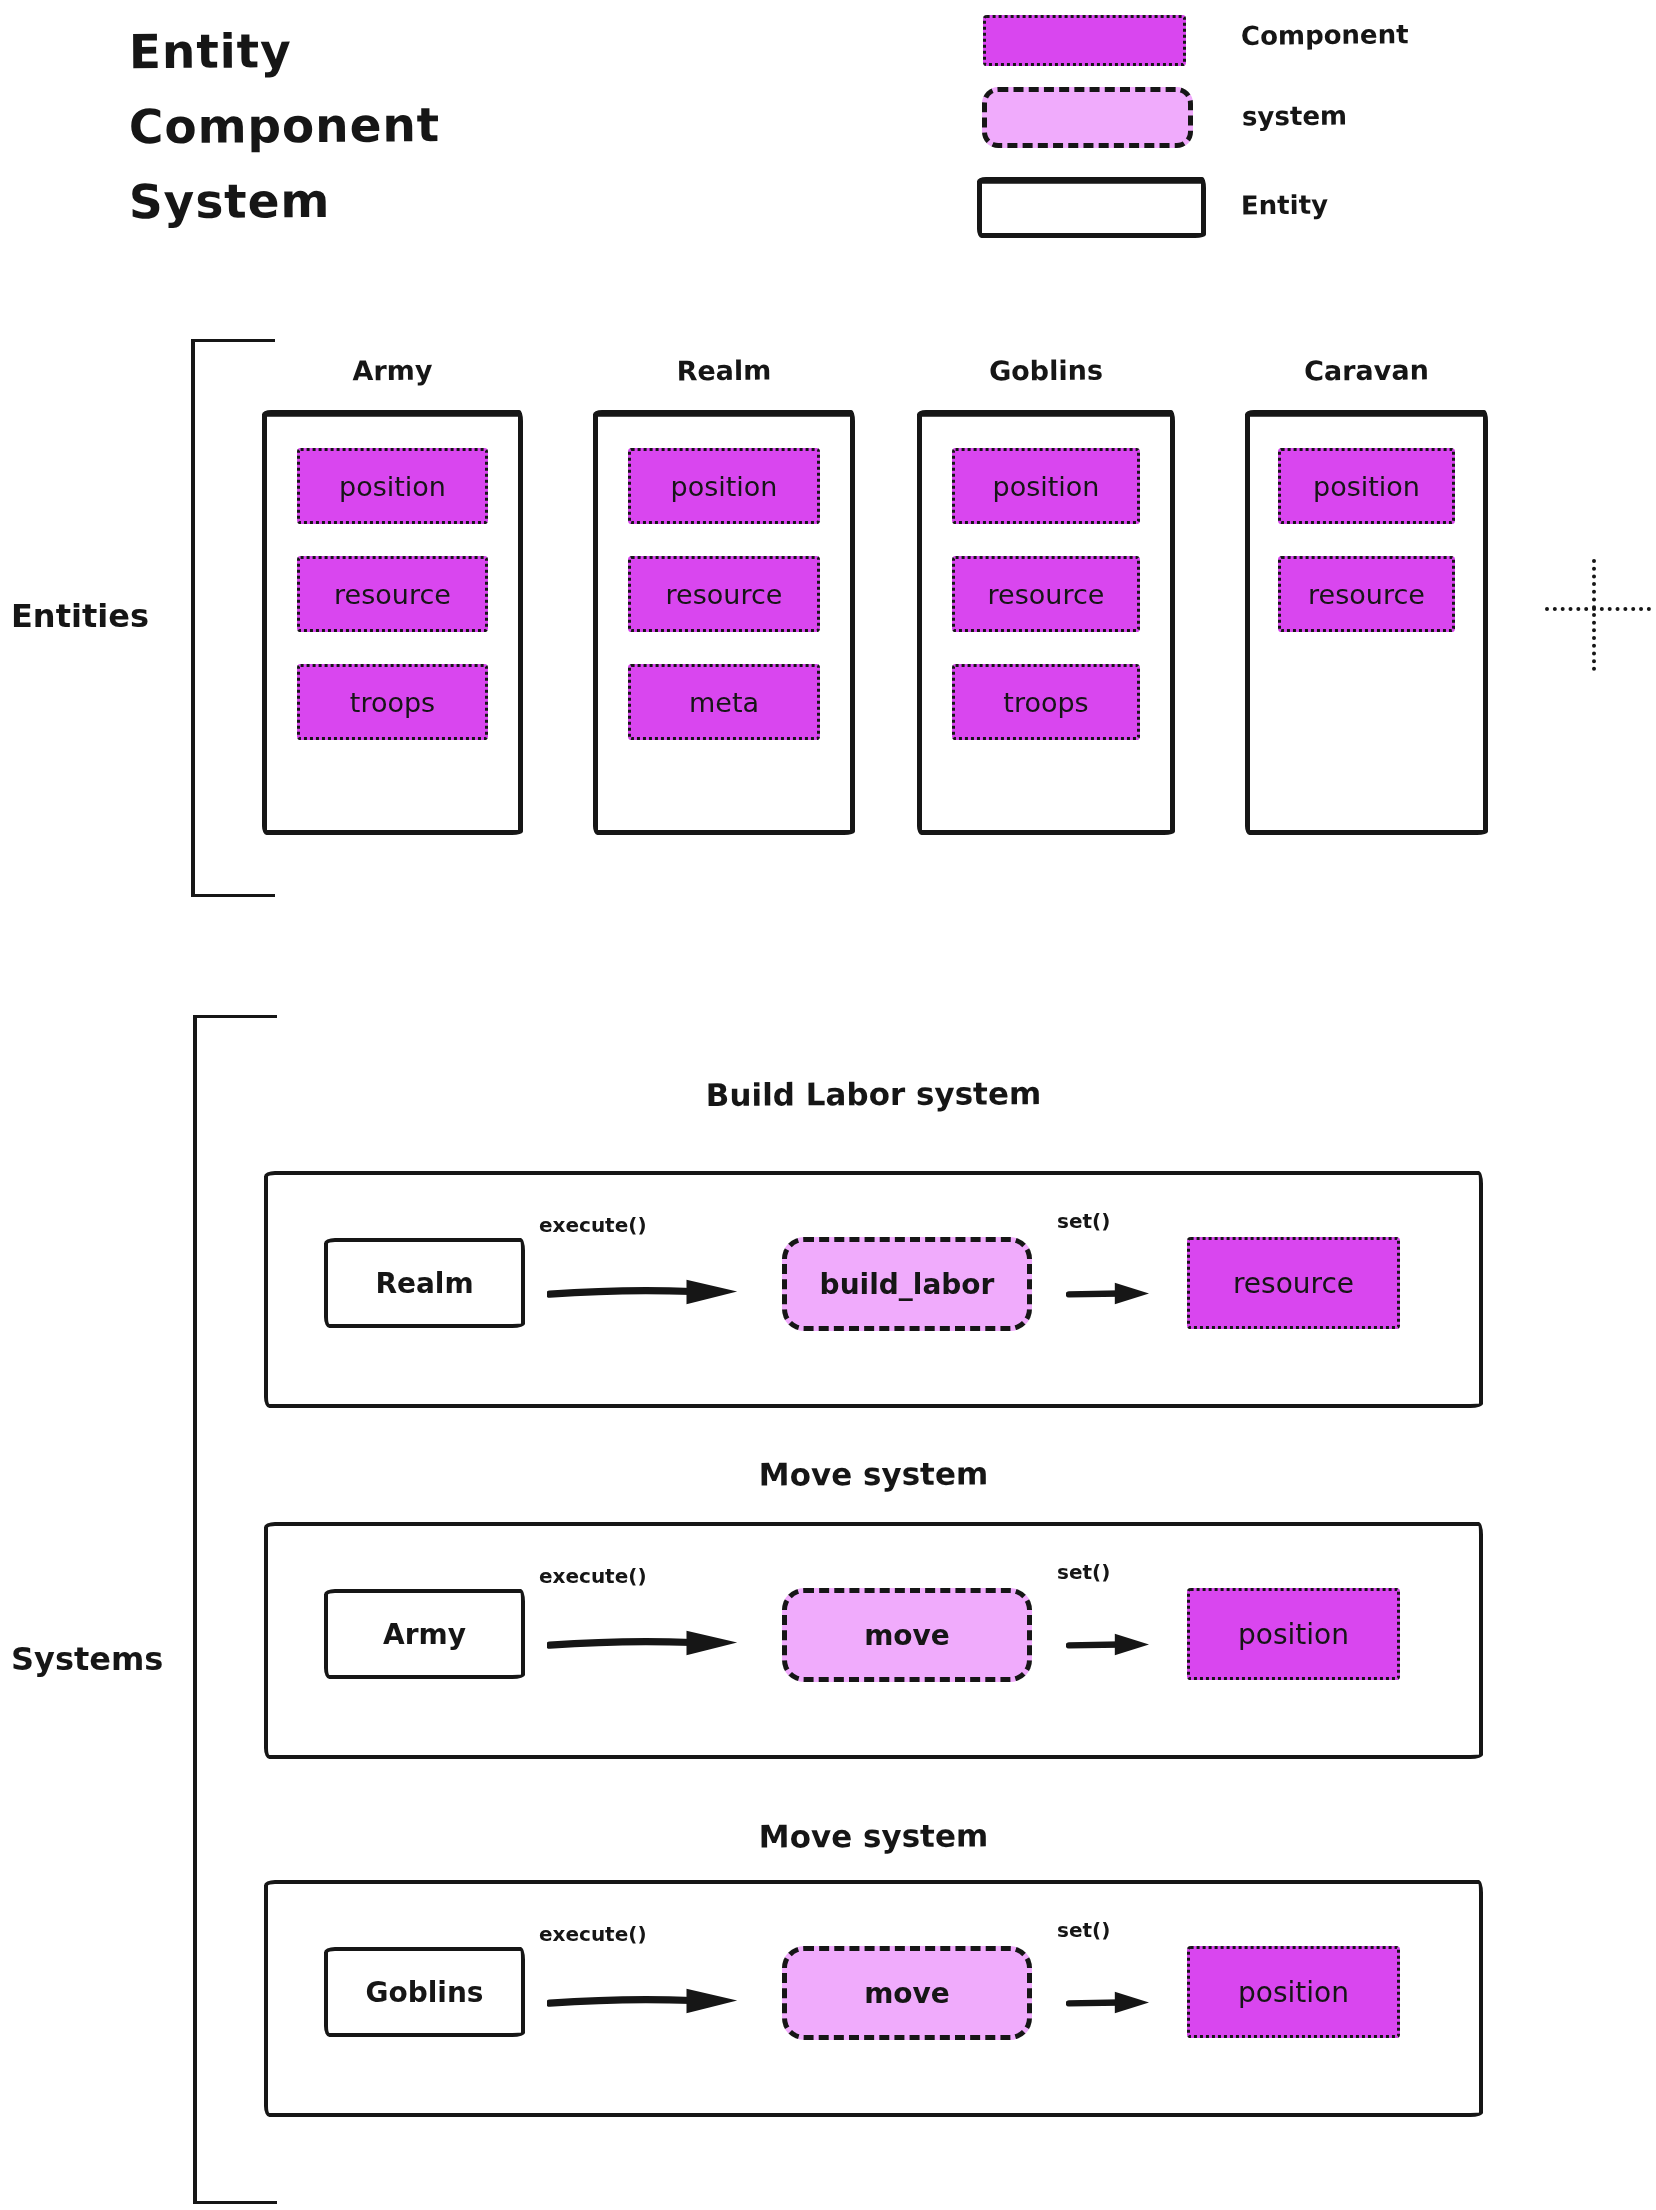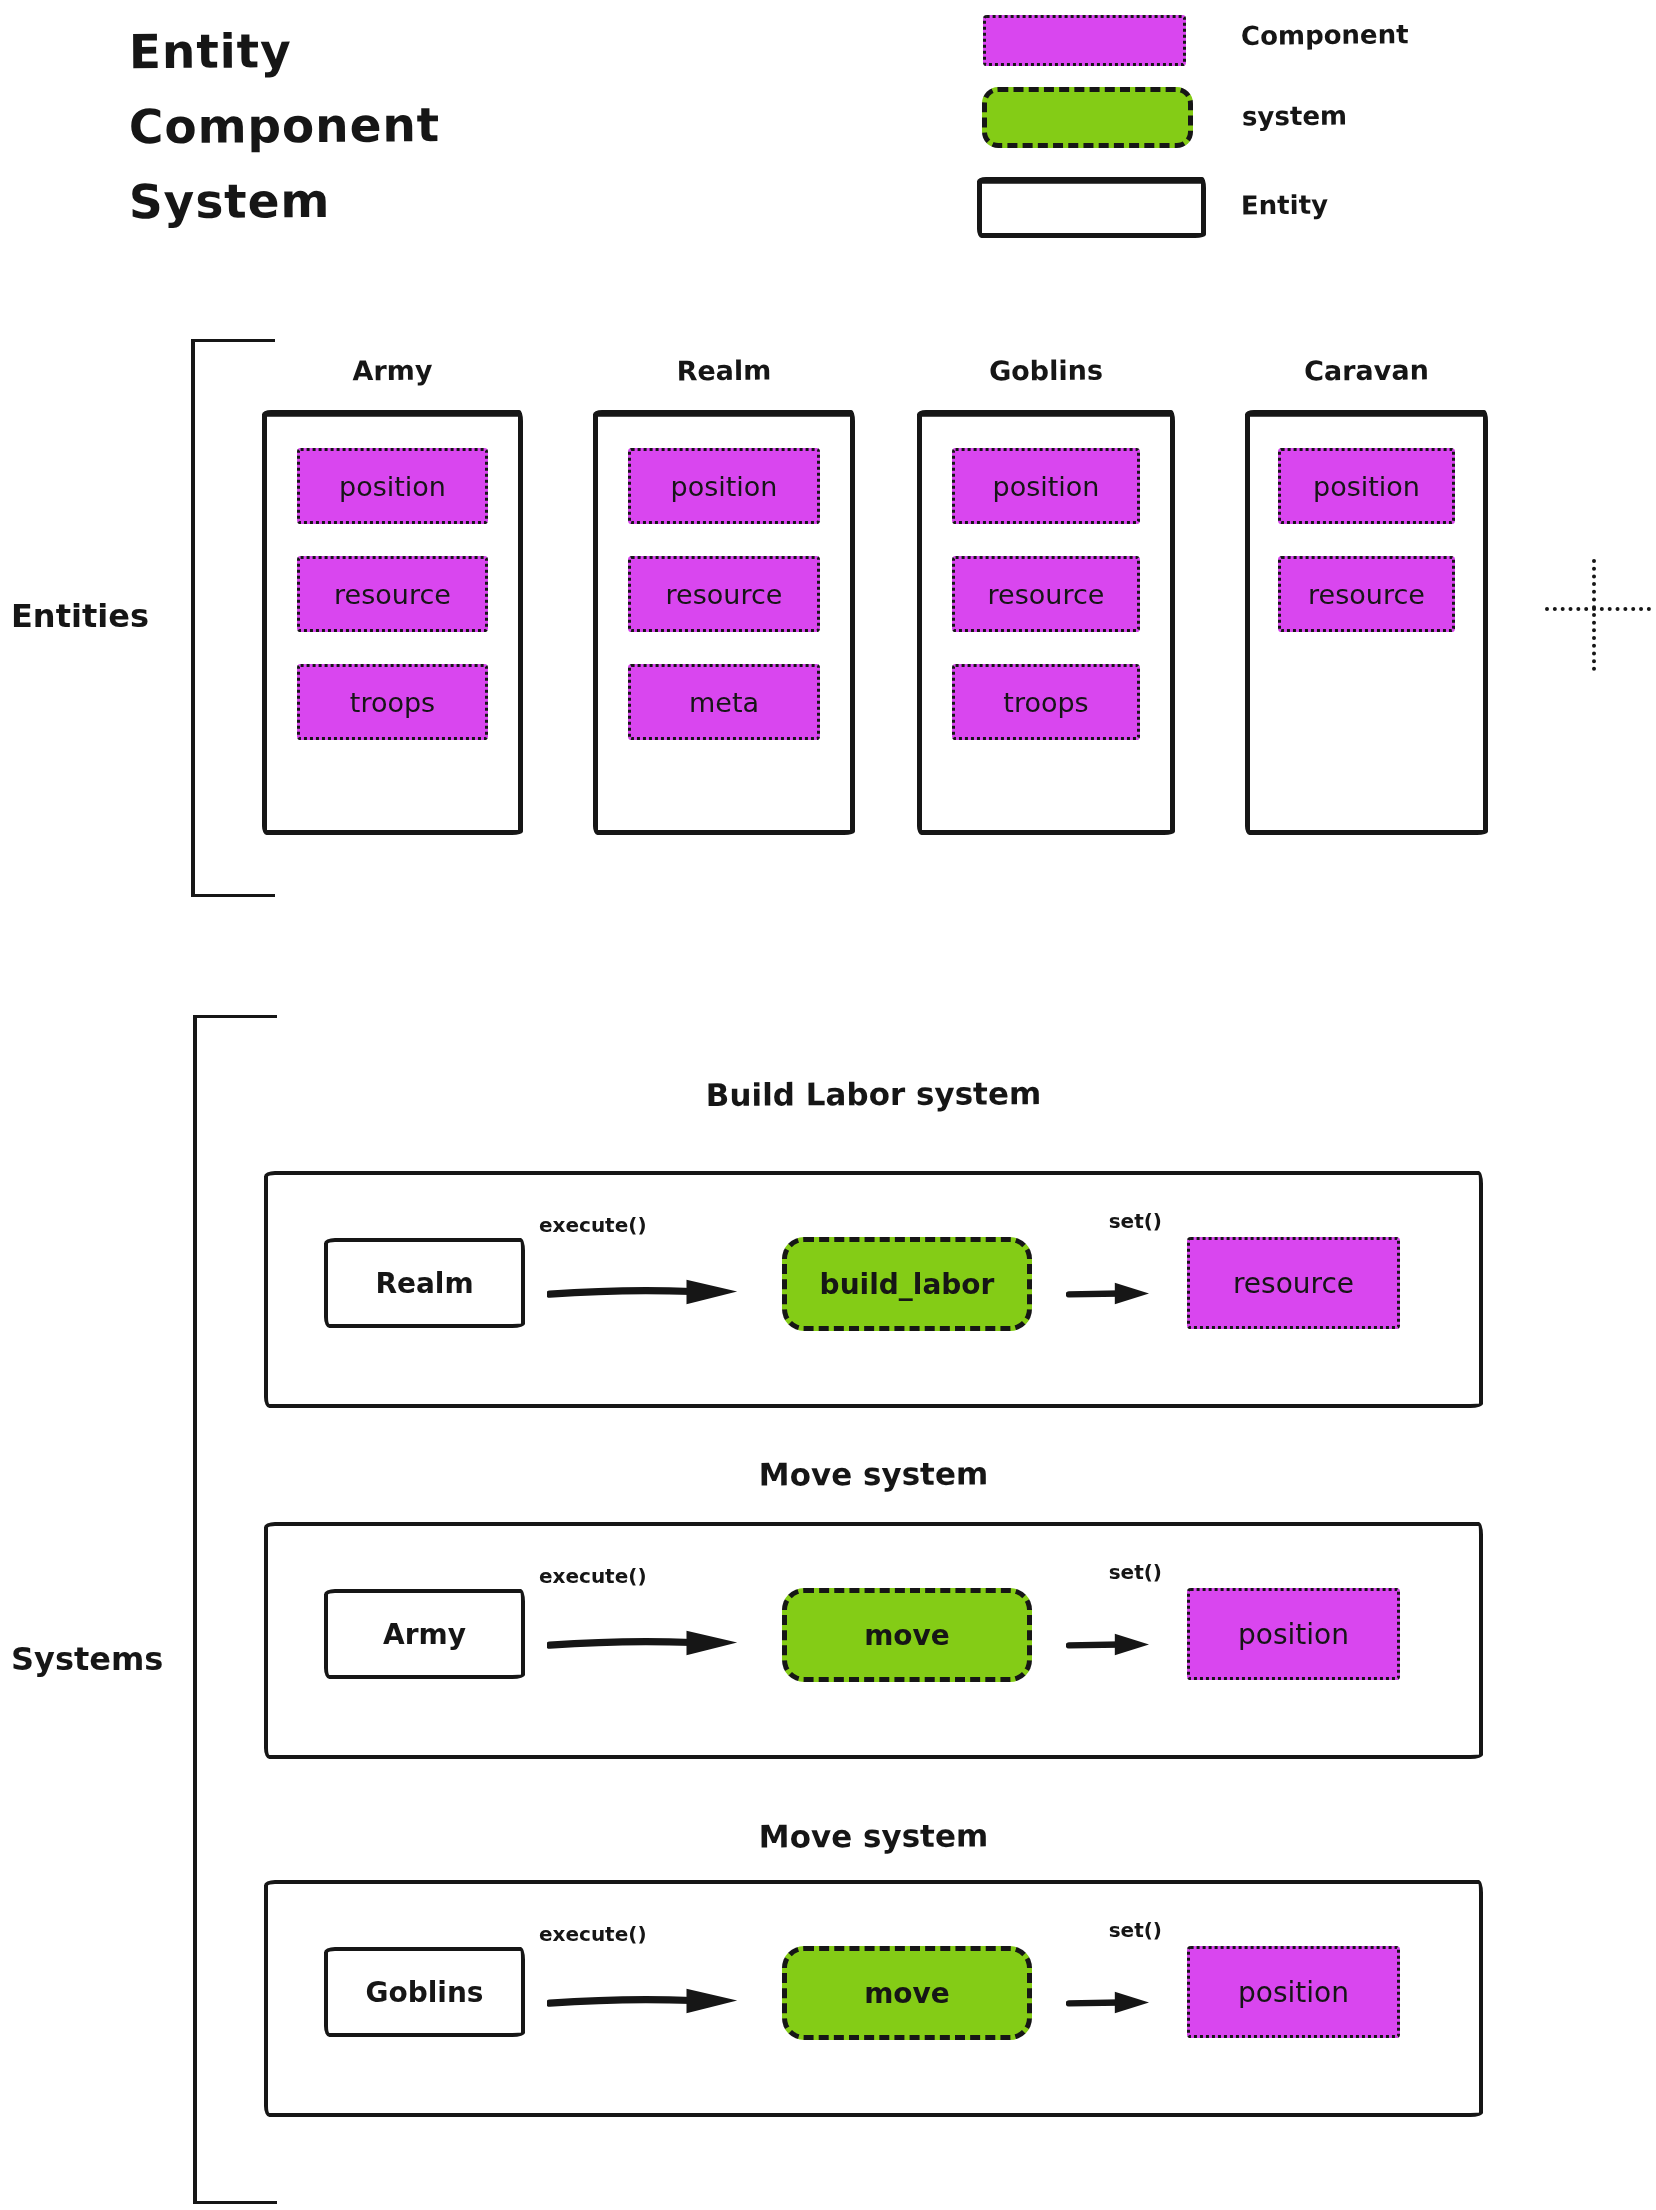--- a/index.html
+++ b/index.html
@@ -22,21 +22,21 @@
   }
   .sketch-solid-thick{
     border:5.4px solid currentColor;
     border-radius:9px 3.6px 11px 4.5px / 4.5px 11px 3.6px 9px;
     box-shadow:inset 0 1.8px 0 0 currentColor;
     background:#fff;
   }
   .sketch-dashed{
     border:5.4px dashed currentColor;
     border-radius:22px;
-    background:#84cc16;
+    background:#f0abfc;
   }
   .sketch-dotted{
     border:3.6px dotted currentColor;
     border-radius:3.6px;
     background:#d946ef;
   }
 
   
   .page-title{left:129px;top:12.7px;width:380px;}
   .page-title .line{
@@ -71,21 +71,21 @@
   .plus-h{border-top:4.5px dotted currentColor;}
   .plus-v{border-left:4.5px dotted currentColor;}
 
   
   .system-title{font-size:31px;font-weight:600;width:1219px;text-align:center;transform:rotate(-0.3deg);}
   .system-rect{width:1219px;height:237px;box-sizing:border-box;}
   .sys-entity{left:56px;top:63px;width:201px;height:90px;font-size:28px;font-weight:600;box-sizing:border-box;}
   .sys-call-label{left:271px;top:38px;width:199px;font-size:20px;font-weight:600;text-align:left;}
   .sys-arrow-long{left:279px;top:101px;}
   .sys-system{left:514px;top:62px;width:250px;height:94px;font-size:28px;font-weight:600;box-sizing:border-box;}
-  .sys-set-label{left:789px;top:34px;width:105px;font-size:20px;font-weight:600;text-align:right;}
+  .sys-set-label{left:789px;top:34px;width:105px;font-size:20px;font-weight:600;text-align:left;}
   .sys-arrow-short{left:798px;top:105px;}
   .sys-component{left:919px;top:62px;width:213px;height:92px;font-size:28px;font-weight:500;box-sizing:border-box;}
   svg{display:block;}
 </style>
 </head>
 <body>
 
 <div id="canvas">
 
   <div class="abs page-title">

